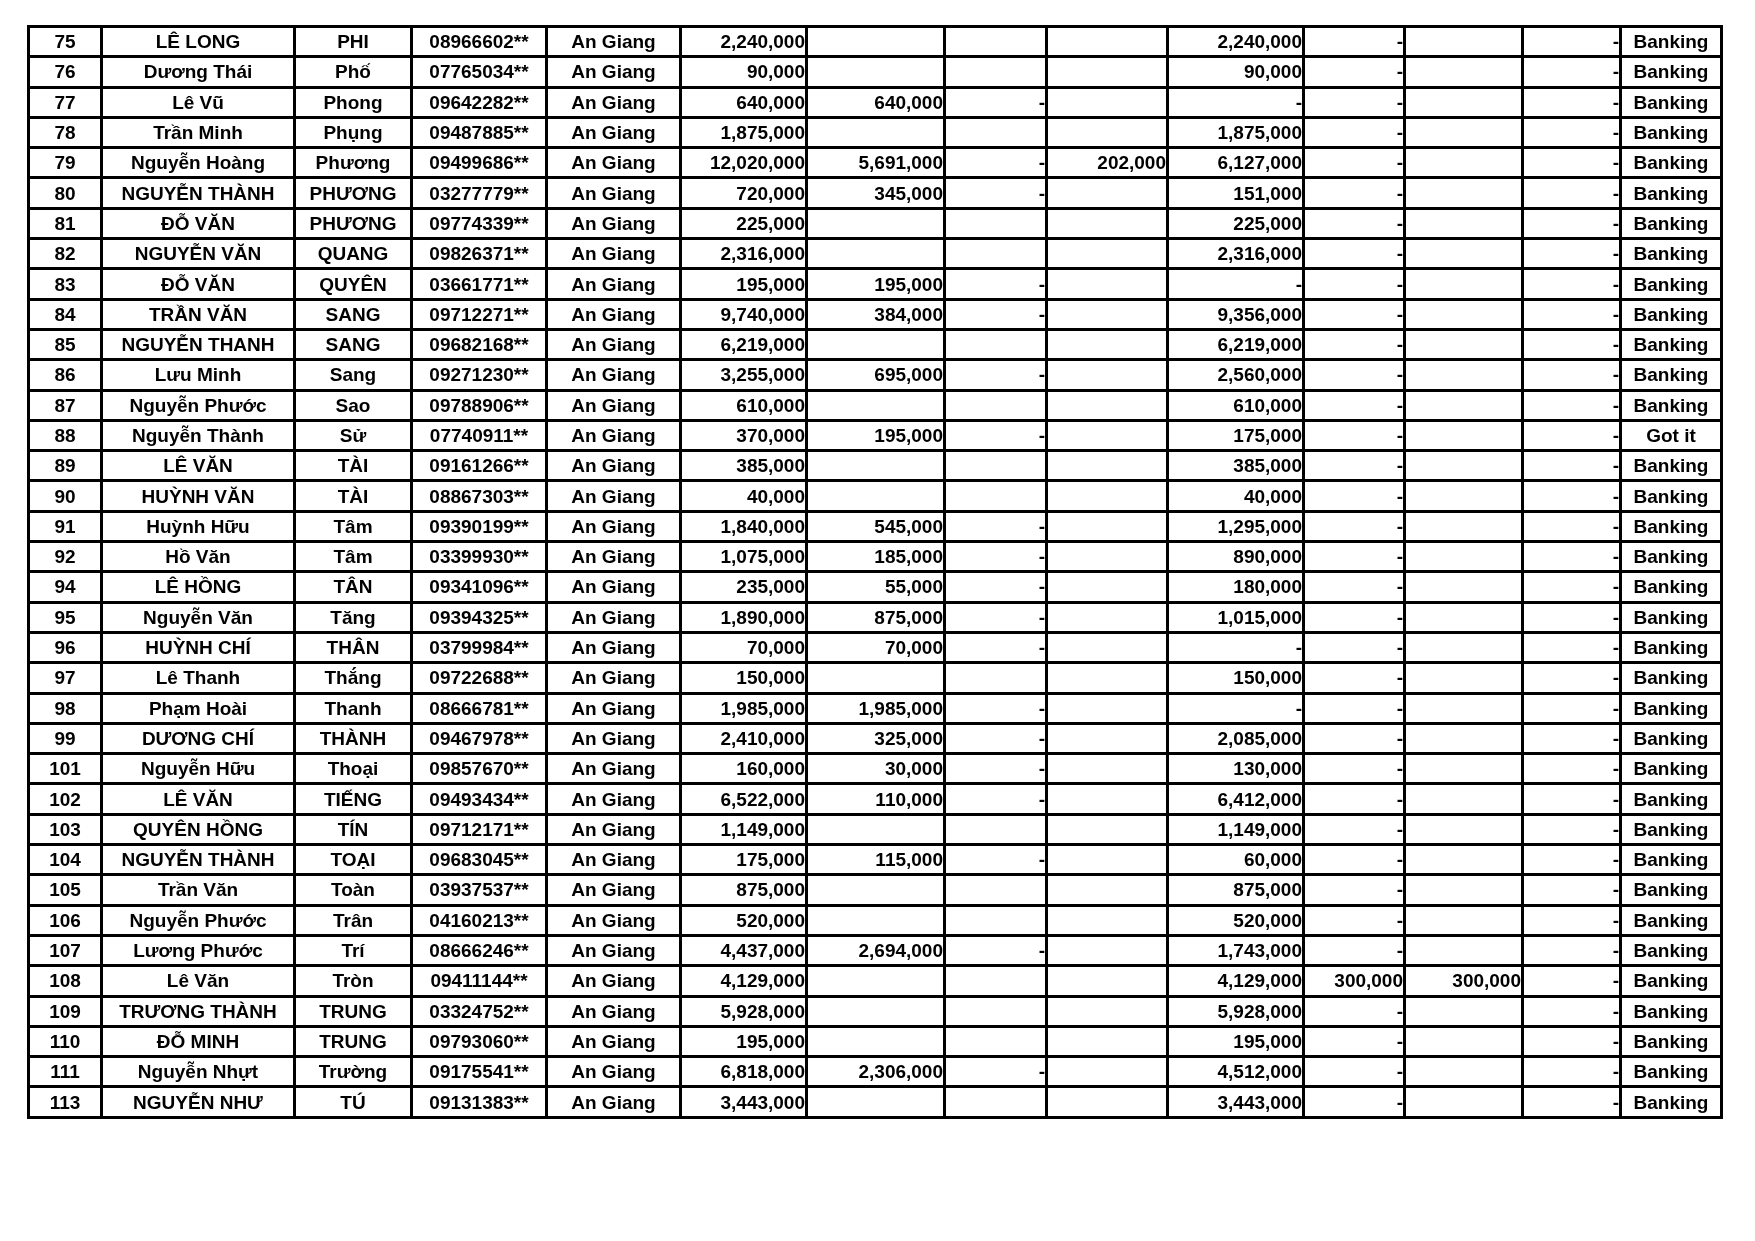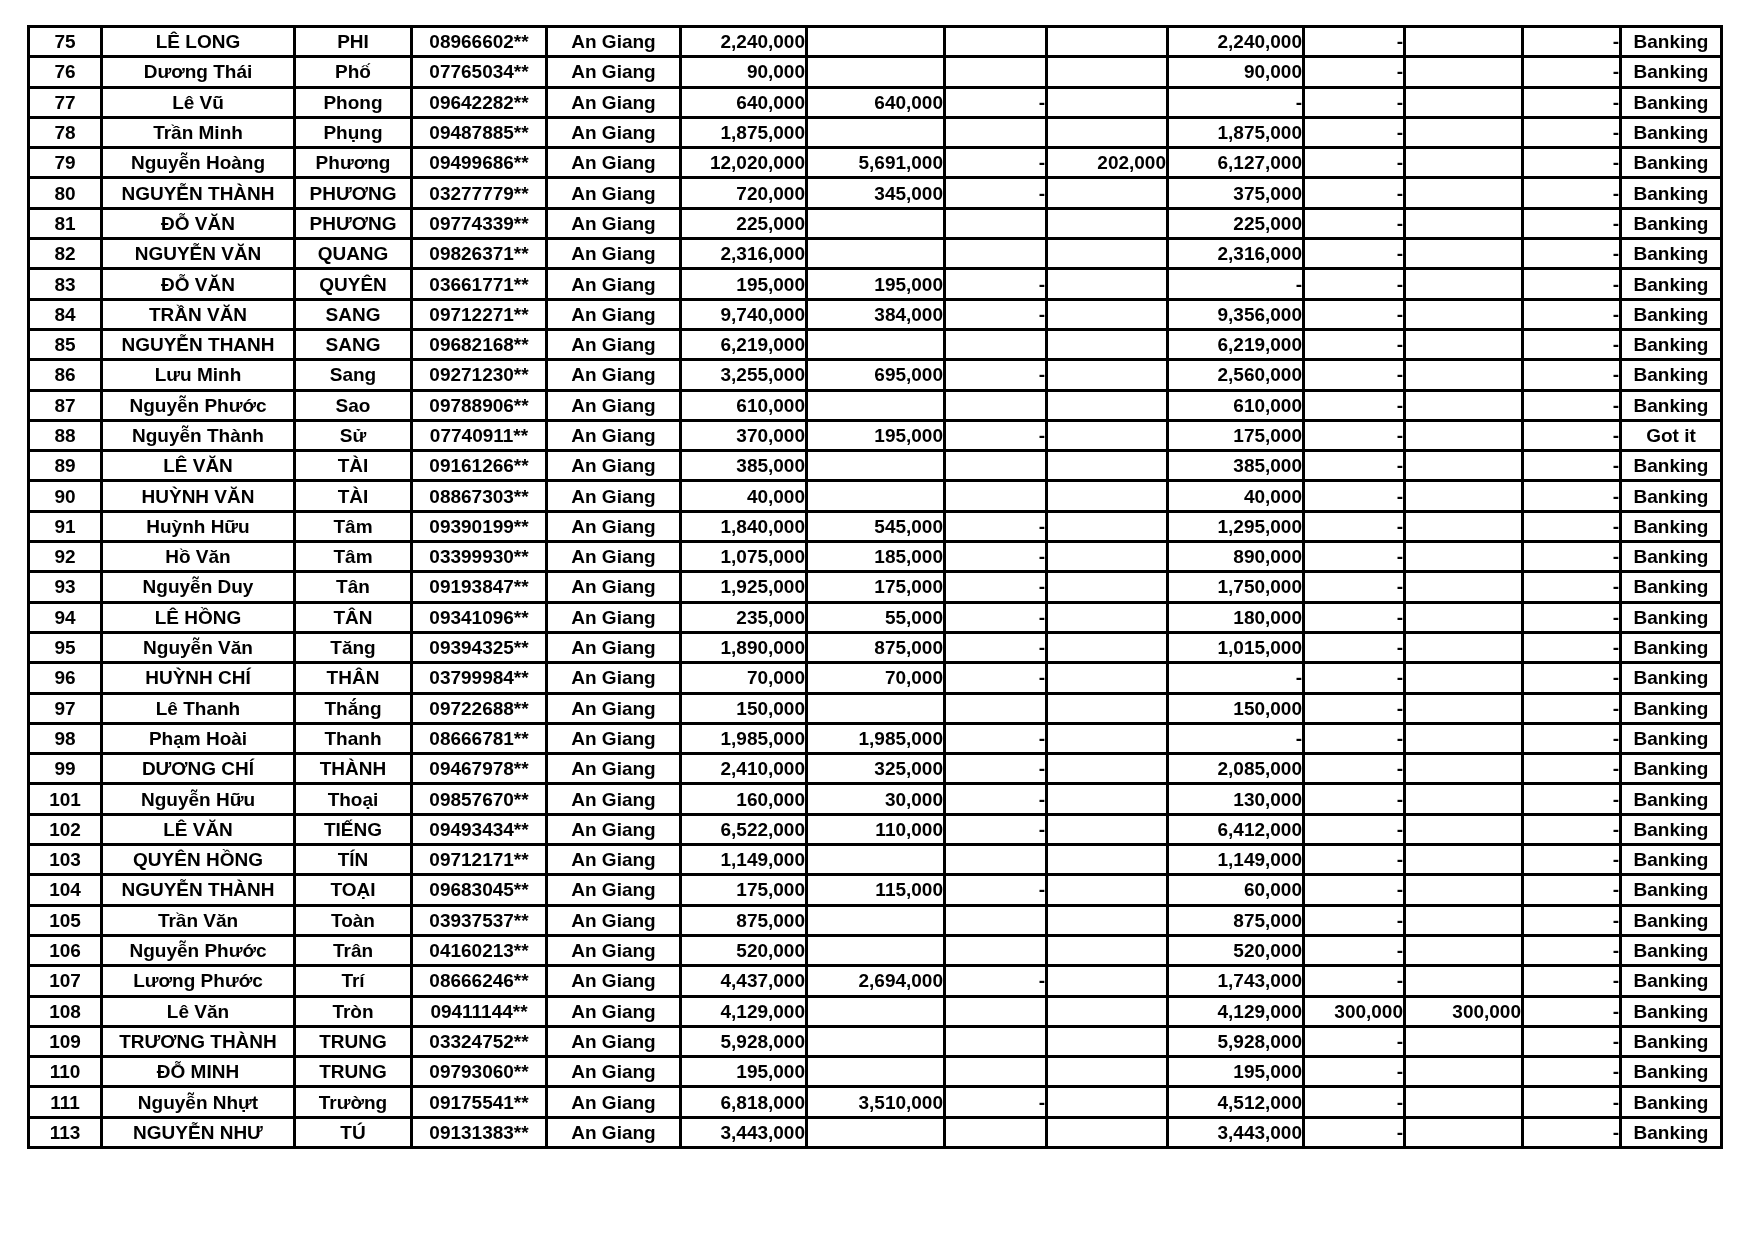--- a/index.html
+++ b/index.html
@@ -139,21 +139,21 @@
       <tr>
         <td class="align-center">80</td>
         <td class="align-center">NGUYỄN THÀNH</td>
         <td class="align-center">PHƯƠNG</td>
         <td class="align-center">03277779**</td>
         <td class="align-center">An Giang</td>
         <td class="align-right">720,000</td>
         <td class="align-right">345,000</td>
         <td class="align-right">-</td>
         <td class="align-right"></td>
-        <td class="align-right">375,000</td>
+        <td class="align-right">151,000</td>
         <td class="align-right">-</td>
         <td class="align-right"></td>
         <td class="align-right">-</td>
         <td class="align-center">Banking</td>
       </tr>
       <tr>
         <td class="align-center">81</td>
         <td class="align-center">ĐỖ VĂN</td>
         <td class="align-center">PHƯƠNG</td>
         <td class="align-center">09774339**</td>
@@ -338,36 +338,20 @@
         <td class="align-right">185,000</td>
         <td class="align-right">-</td>
         <td class="align-right"></td>
         <td class="align-right">890,000</td>
         <td class="align-right">-</td>
         <td class="align-right"></td>
         <td class="align-right">-</td>
         <td class="align-center">Banking</td>
       </tr>
       <tr>
-        <td class="align-center">93</td>
-        <td class="align-center">Nguyễn Duy</td>
-        <td class="align-center">Tân</td>
-        <td class="align-center">09193847**</td>
-        <td class="align-center">An Giang</td>
-        <td class="align-right">1,925,000</td>
-        <td class="align-right">175,000</td>
-        <td class="align-right">-</td>
-        <td class="align-right"></td>
-        <td class="align-right">1,750,000</td>
-        <td class="align-right">-</td>
-        <td class="align-right"></td>
-        <td class="align-right">-</td>
-        <td class="align-center">Banking</td>
-      </tr>
-      <tr>
         <td class="align-center">94</td>
         <td class="align-center">LÊ HỒNG</td>
         <td class="align-center">TÂN</td>
         <td class="align-center">09341096**</td>
         <td class="align-center">An Giang</td>
         <td class="align-right">235,000</td>
         <td class="align-right">55,000</td>
         <td class="align-right">-</td>
         <td class="align-right"></td>
         <td class="align-right">180,000</td>
@@ -616,21 +600,21 @@
         <td class="align-right">-</td>
         <td class="align-center">Banking</td>
       </tr>
       <tr>
         <td class="align-center">111</td>
         <td class="align-center">Nguyễn Nhựt</td>
         <td class="align-center">Trường</td>
         <td class="align-center">09175541**</td>
         <td class="align-center">An Giang</td>
         <td class="align-right">6,818,000</td>
-        <td class="align-right">3,510,000</td>
+        <td class="align-right">2,306,000</td>
         <td class="align-right">-</td>
         <td class="align-right"></td>
         <td class="align-right">4,512,000</td>
         <td class="align-right">-</td>
         <td class="align-right"></td>
         <td class="align-right">-</td>
         <td class="align-center">Banking</td>
       </tr>
       <tr>
         <td class="align-center">113</td>

